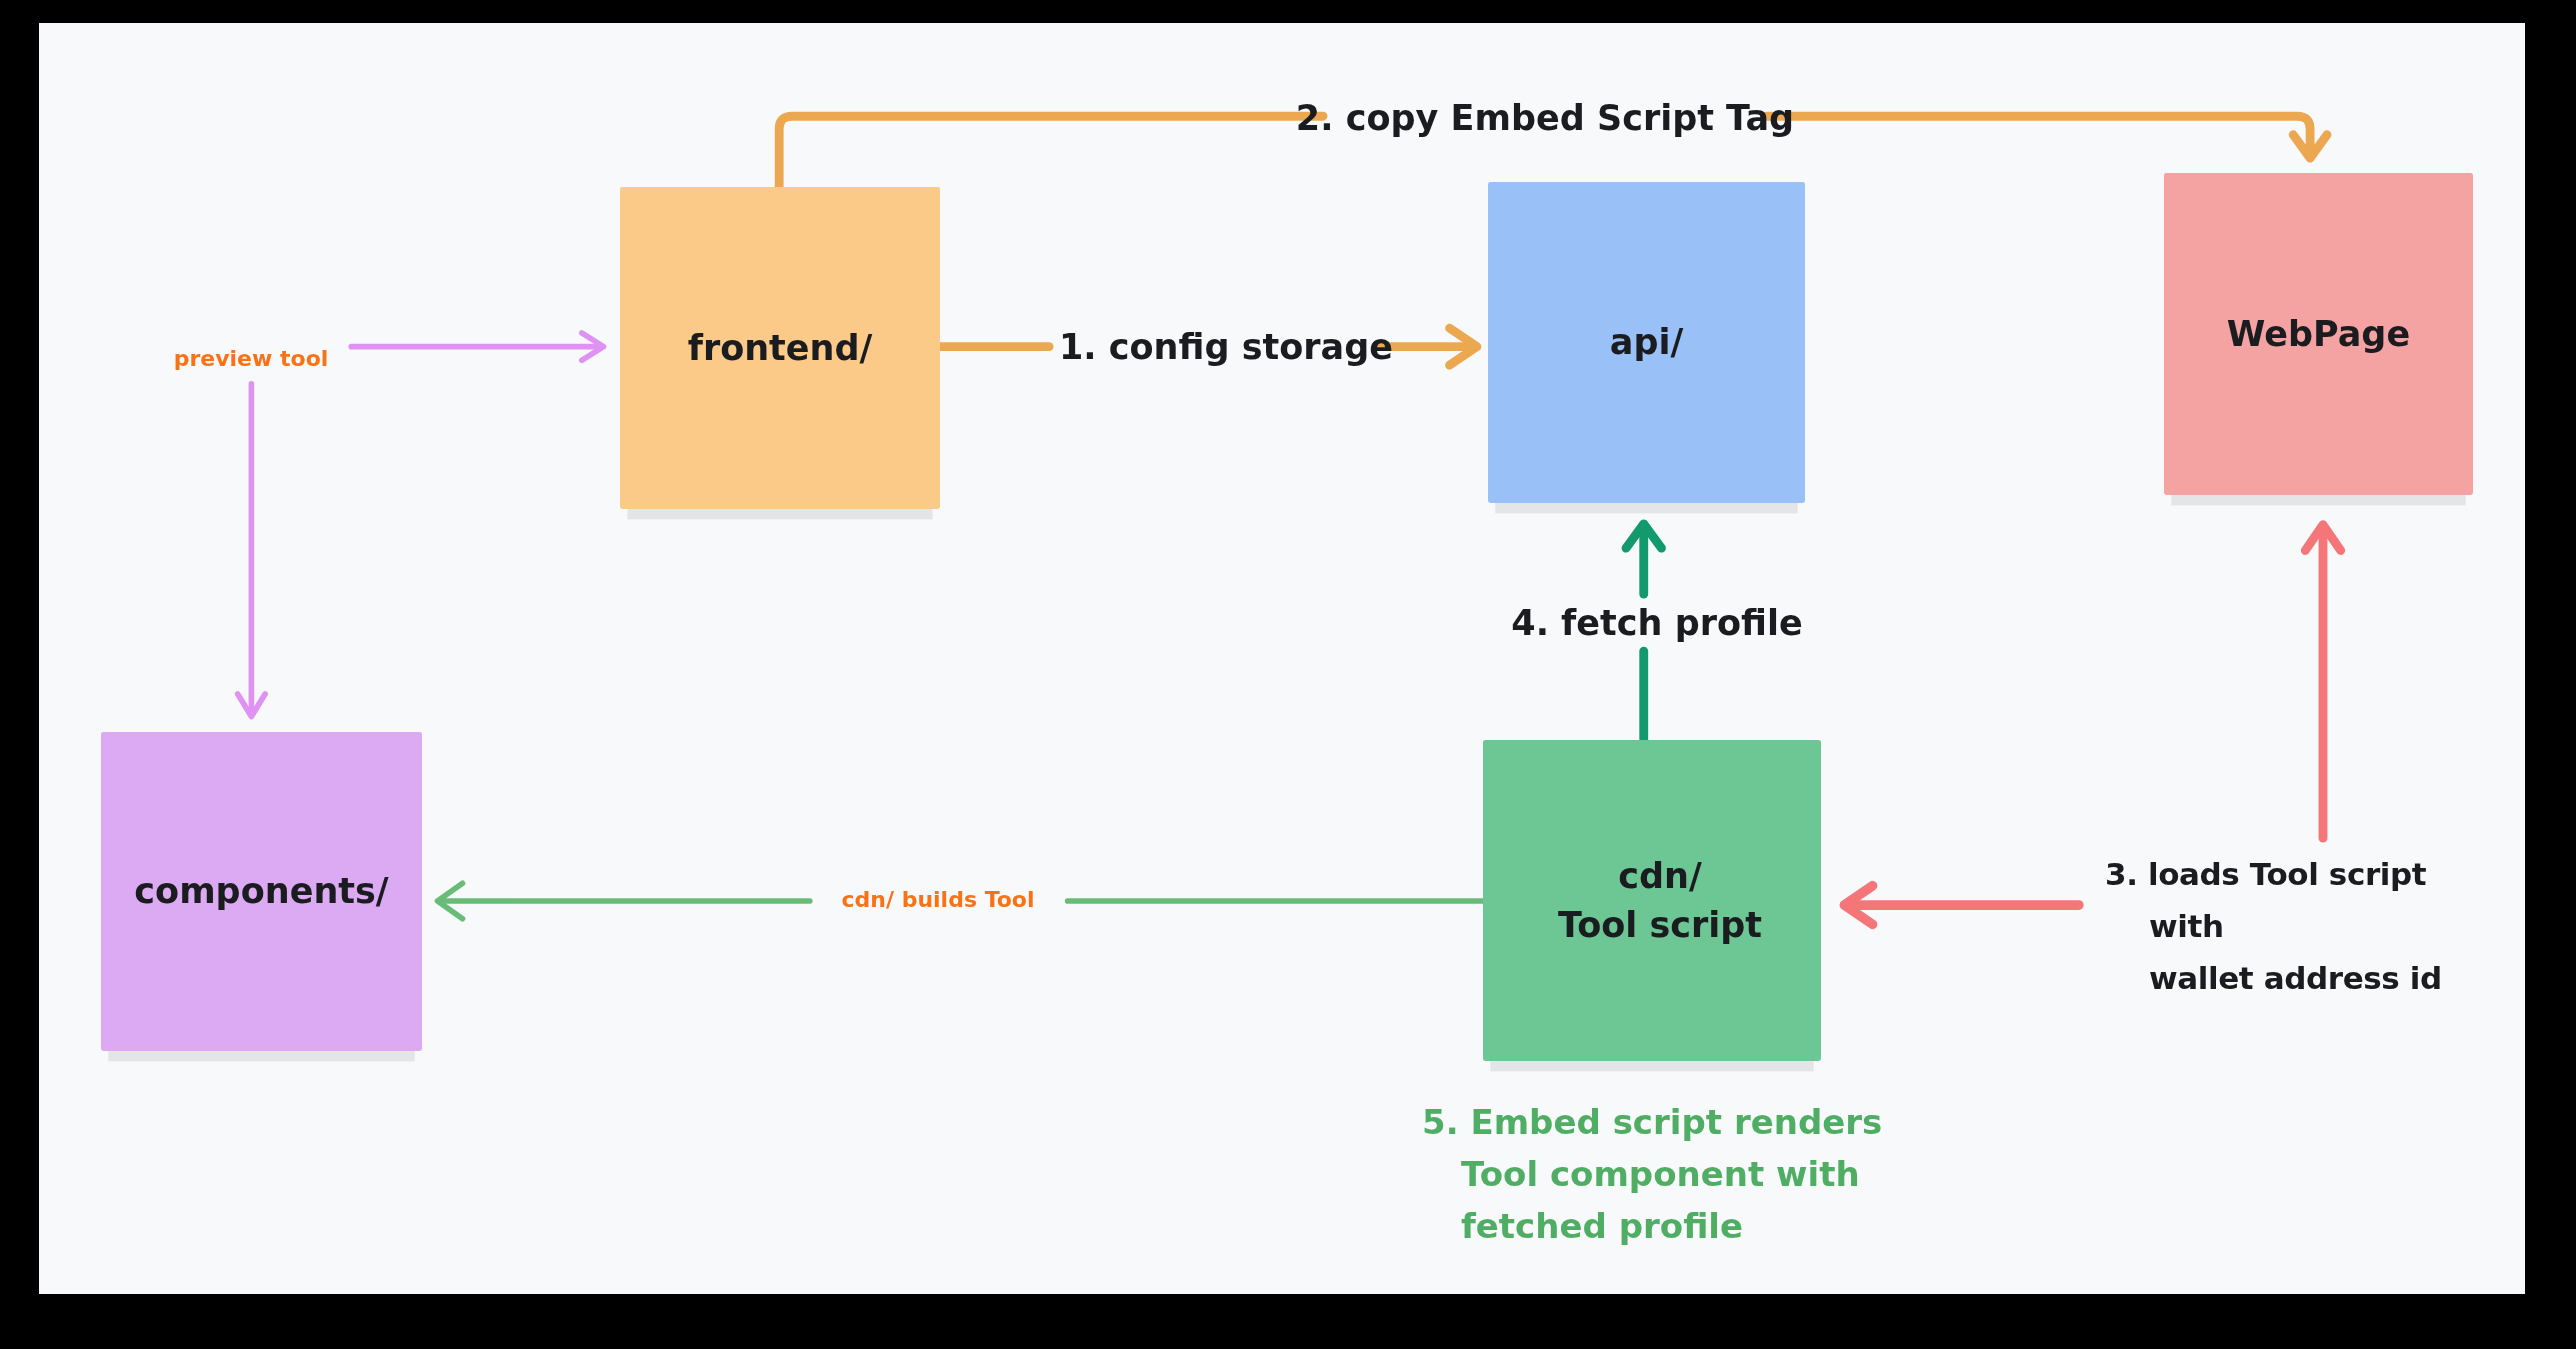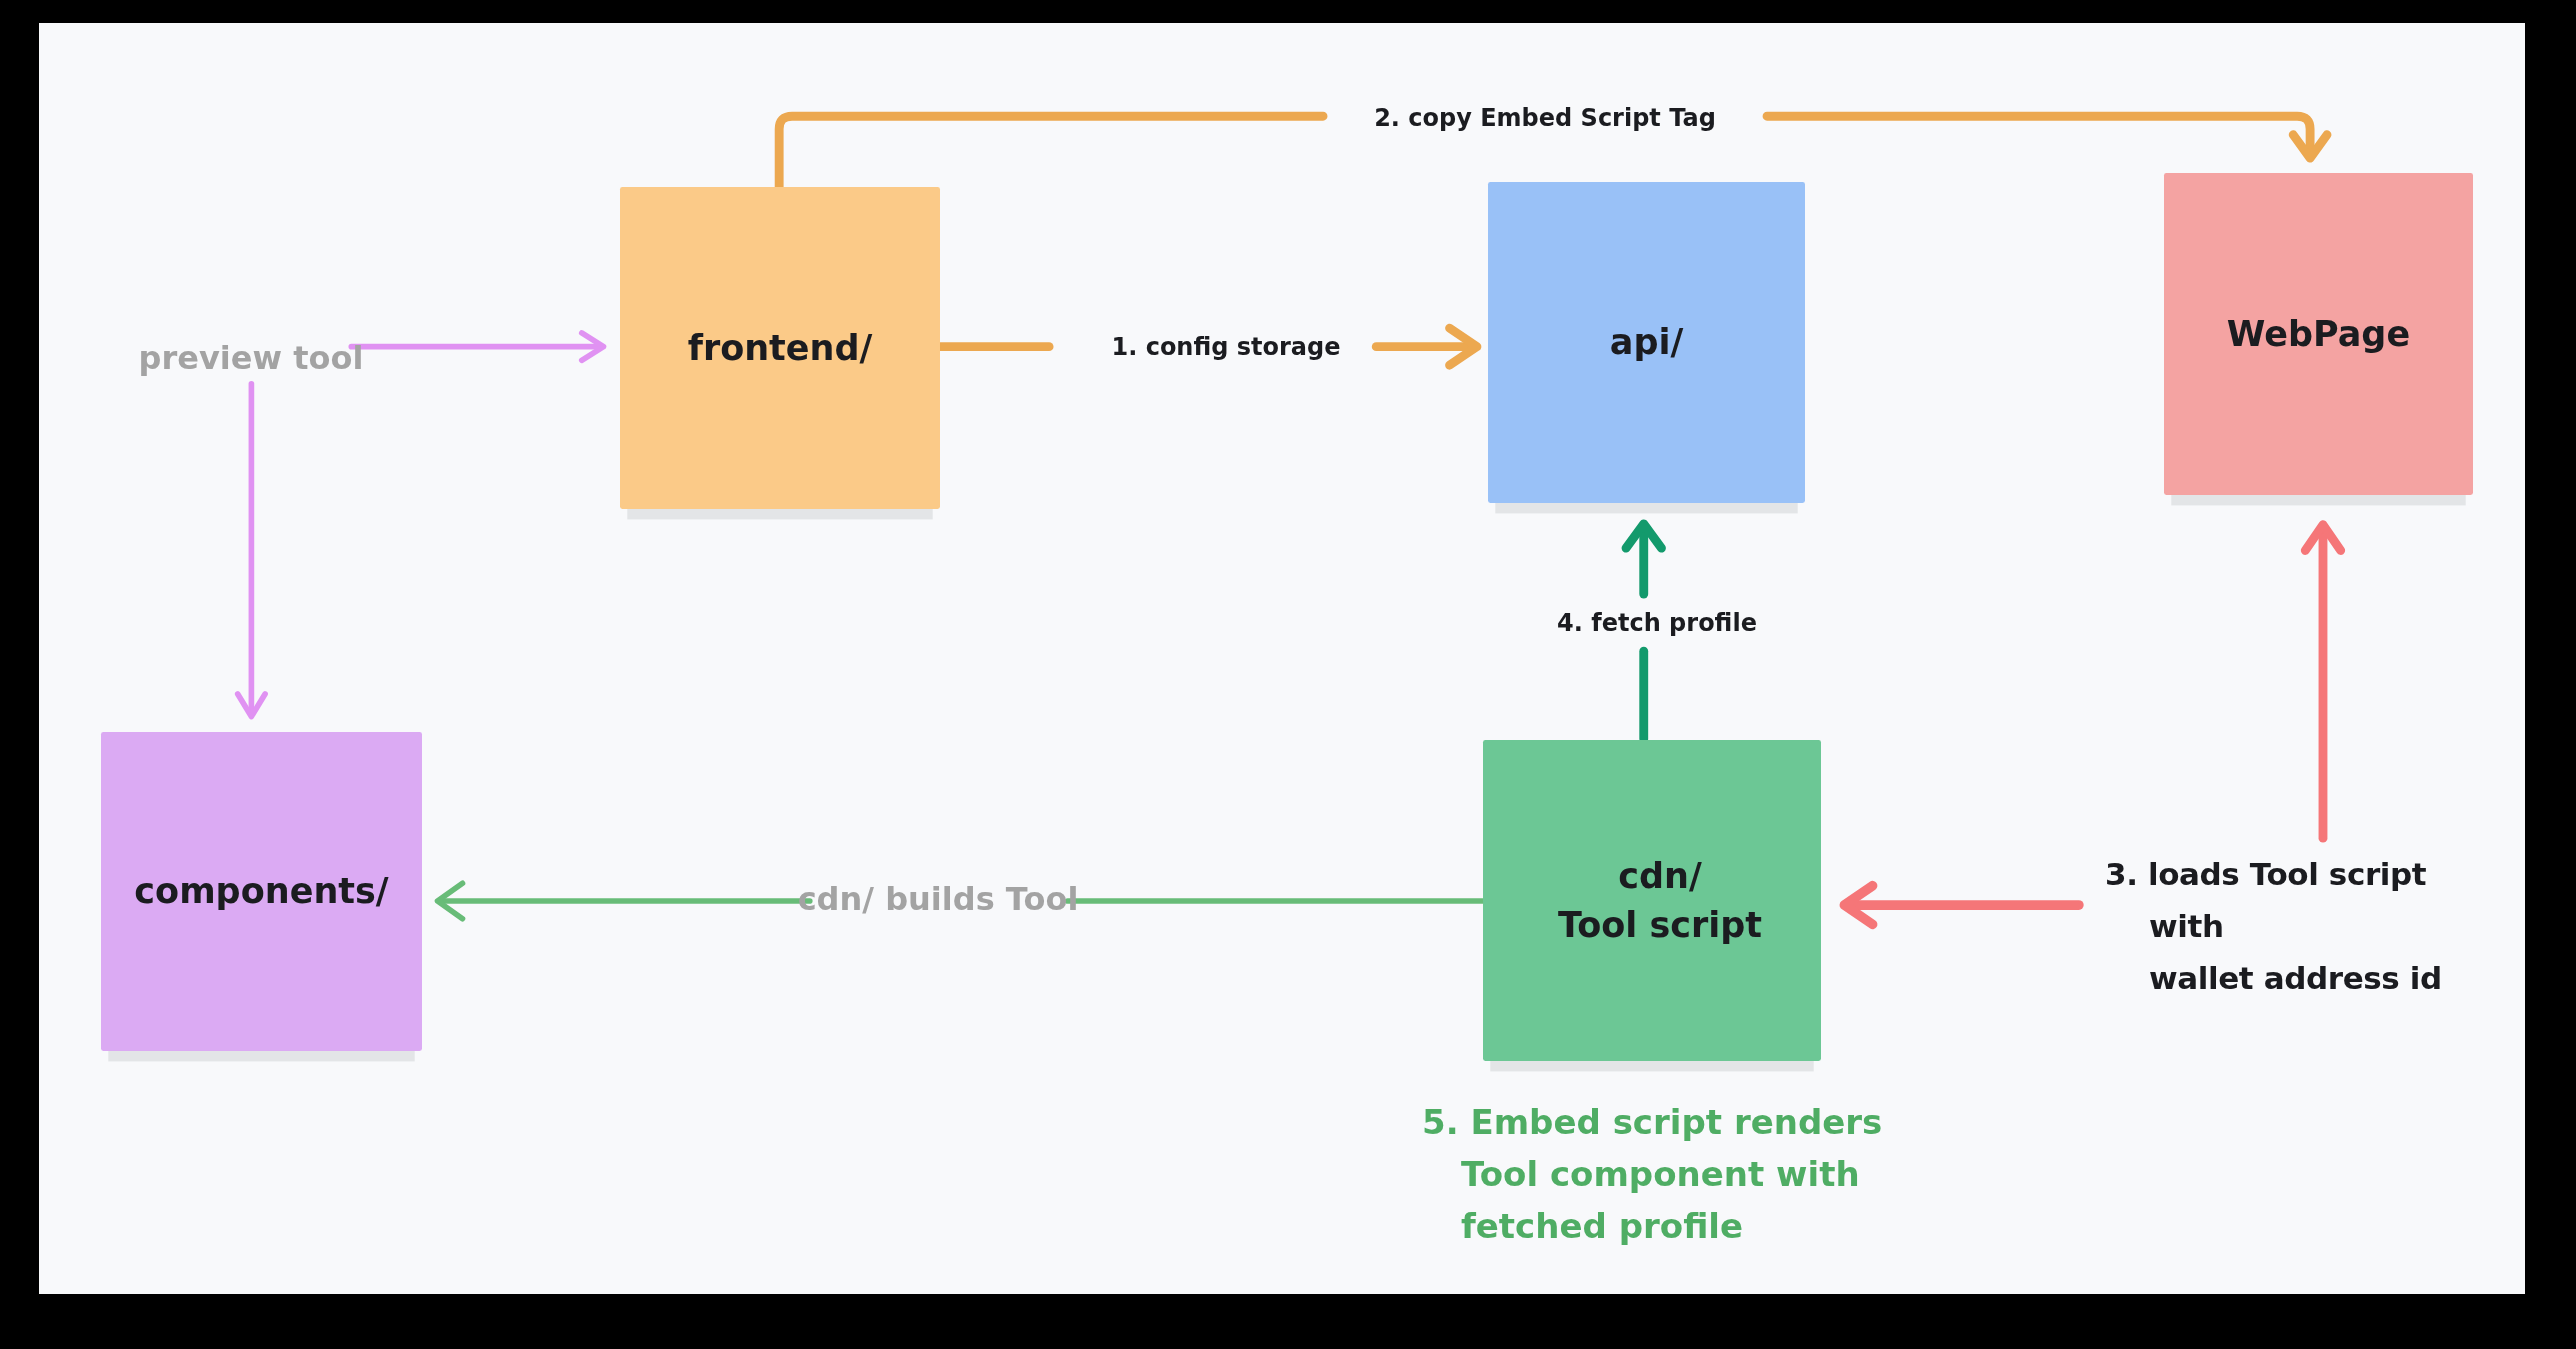--- a/index.html
+++ b/index.html
@@ -43,22 +43,22 @@
   .node-webpage    { left: 2164px; top: 173px; width: 309px; height: 322px; background: #f4a3a2; }
   .node-components { left: 90px;  top: 732px; width: 321px; height: 319px; background: #dbaaf3; margin-left: 11px; }
   .node-cdn        { left: 1483px; top: 740px; width: 322px; height: 321px; background: #6cc795; padding-left: 16px; }
 
   .edge-label {
     position: absolute;
     transform: translate(-50%, -50%);
     white-space: nowrap;
     font-weight: 700;
   }
-  .edge-label.black { color: #1b1c20; font-size: 24px; }
-  .edge-label.gray  { color: #a3a3a3; font-size: 32px; }
+  .edge-label.black { color: #1b1c20; font-size: 35px; }
+  .edge-label.gray  { color: #f97316; font-size: 22px; }
 
   .label-preview-tool   { left: 251px;  top: 358px; font-size: 29px; }
   .label-config-storage { left: 1226px; top: 347px; }
   .label-copy-embed     { left: 1545px; top: 118px; }
   .label-fetch-profile  { left: 1657px; top: 623px; }
   .label-cdn-builds     { left: 938px; top: 899px; font-size: 26px; }
 
   .text-block {
     position: absolute;
     font-weight: 700;

